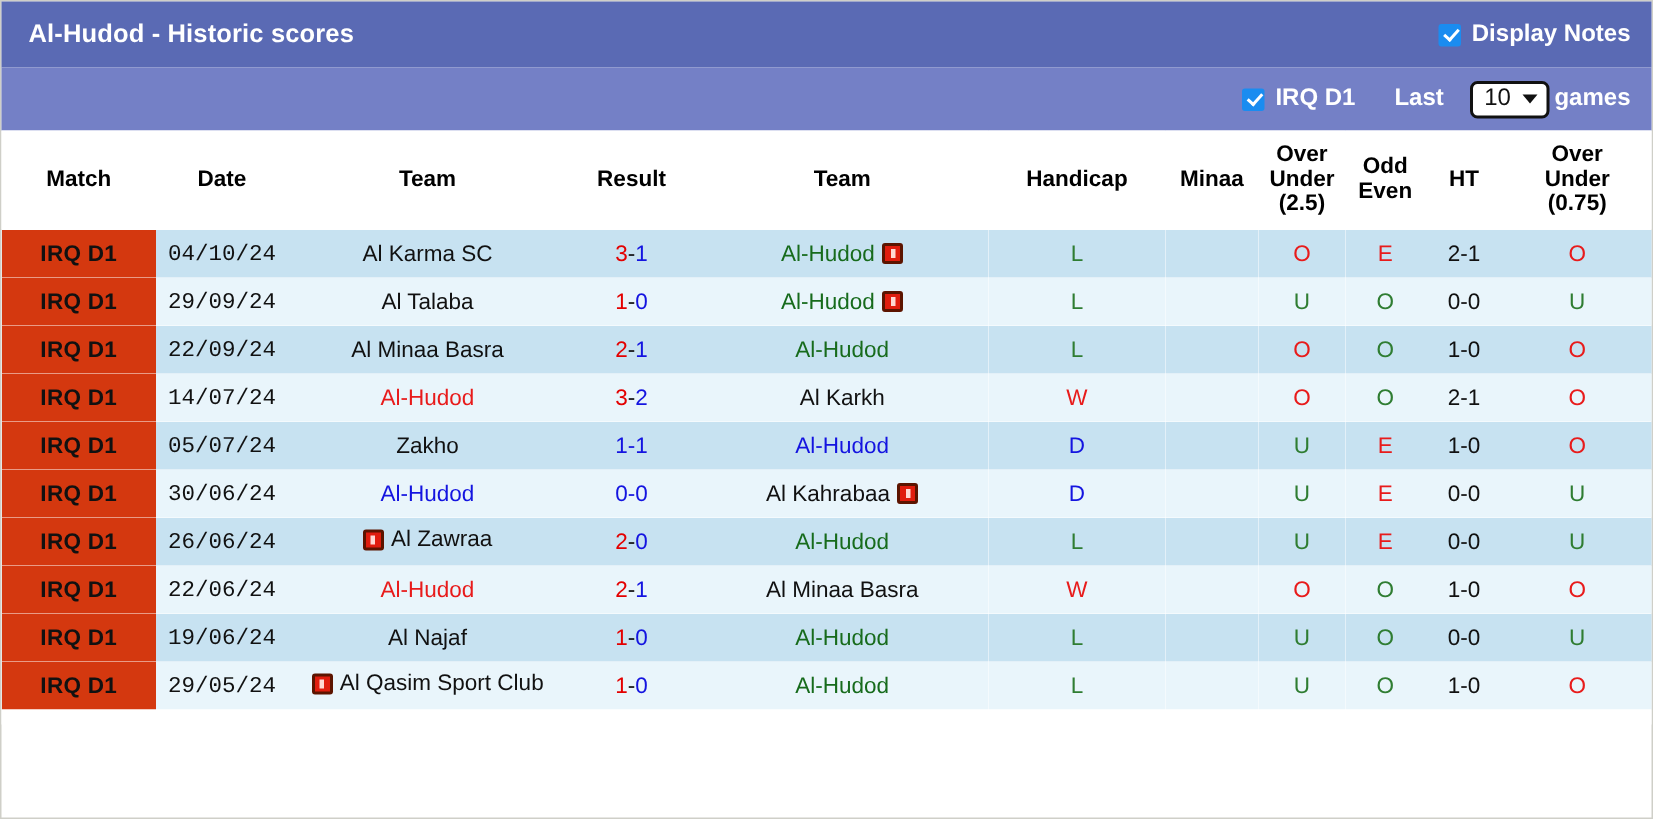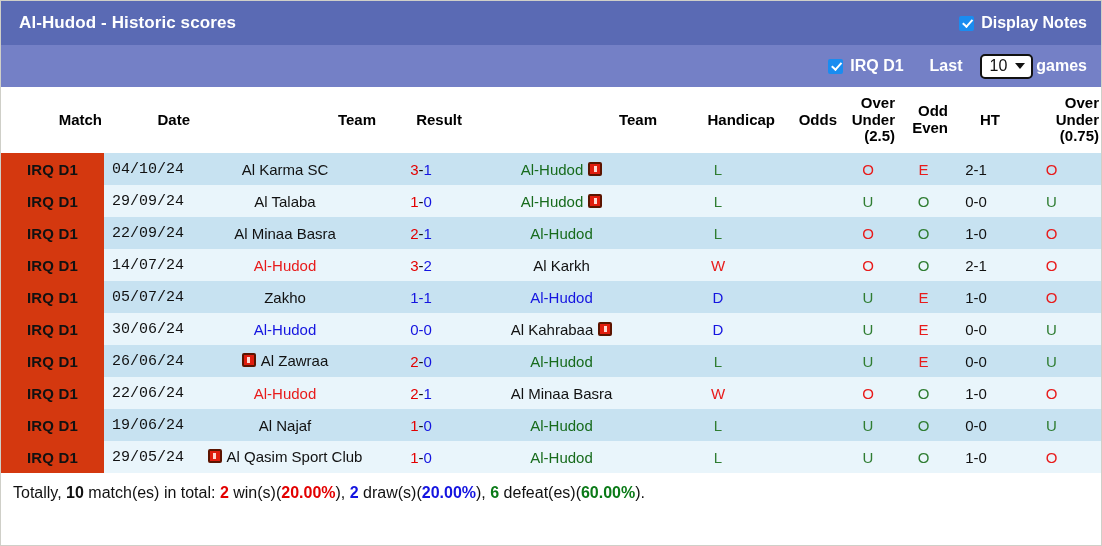--- a/index.html
+++ b/index.html
@@ -51,21 +51,21 @@
   }
   .sel-val{font-size:16px;color:#111;font-family:"Liberation Sans",sans-serif;}
   .caret{
     width:0;height:0;border-left:5px solid transparent;border-right:5px solid transparent;
     border-top:6px solid #111;margin-left:2px;
   }
   
   table.grid{border-collapse:collapse;width:1100px;table-layout:fixed;}
   table.grid th{
     background:#ffffff;color:#000;font-size:15px;font-weight:bold;
-    text-align:right;vertical-align:middle;
+    text-align:center;vertical-align:middle;
     height:66px;padding:0 2px;line-height:1.12;
   }
   table.grid td{
     font-size:15px;text-align:center;vertical-align:middle;
     height:32px;padding:0 2px;color:#111;white-space:nowrap;overflow:hidden;
   }
   tr.r-odd td{background:#c7e2f1;}
   tr.r-even td{background:#e9f5fb;}
   td.league{
     background:#d4380f !important;color:#ffffff;font-weight:bold;font-size:15px;
@@ -156,21 +156,21 @@
         <col style="width:99px">
     </colgroup>
     <thead>
       <tr>
         <th>Match</th>
         <th>Date</th>
         <th>Team</th>
         <th>Result</th>
         <th>Team</th>
         <th>Handicap</th>
-        <th>Odds</th>
+        <th>Minaa</th>
         <th><span>Over<br>Under<br>(2.5)</span></th>
         <th><span>Odd<br>Even</span></th>
         <th>HT</th>
         <th><span>Over<br>Under<br>(0.75)</span></th>
       </tr>
     </thead>
     <tbody id="tbody">
         <tr class="r-odd">
           <td class="league">IRQ D1</td>
           <td class="date">04/10/24</td>
@@ -343,15 +343,14 @@
           <td></td>
           <td><span class="ou-U">U</span></td>
           <td><span class="oe-O">O</span></td>
           <td><span class="ht">1-0</span></td>
           <td><span class="ou-O">O</span></td>
         </tr>
       </tbody>
   </table>
 
   <div class="foot">
-    <p id="sum1">Totally, <span class="f-bold">10</span> match(es) in total: <span class="f-red">2</span> win(s)(<span class="f-red">20.00%</span>), <span class="f-blue">2</span> draw(s)(<span class="f-blue">20.00%</span>), <span class="f-green">6</span> defeat(es)(<span class="f-green">60.00%</span>).</p>
   </div>
 </div>
 
 </body></html>

